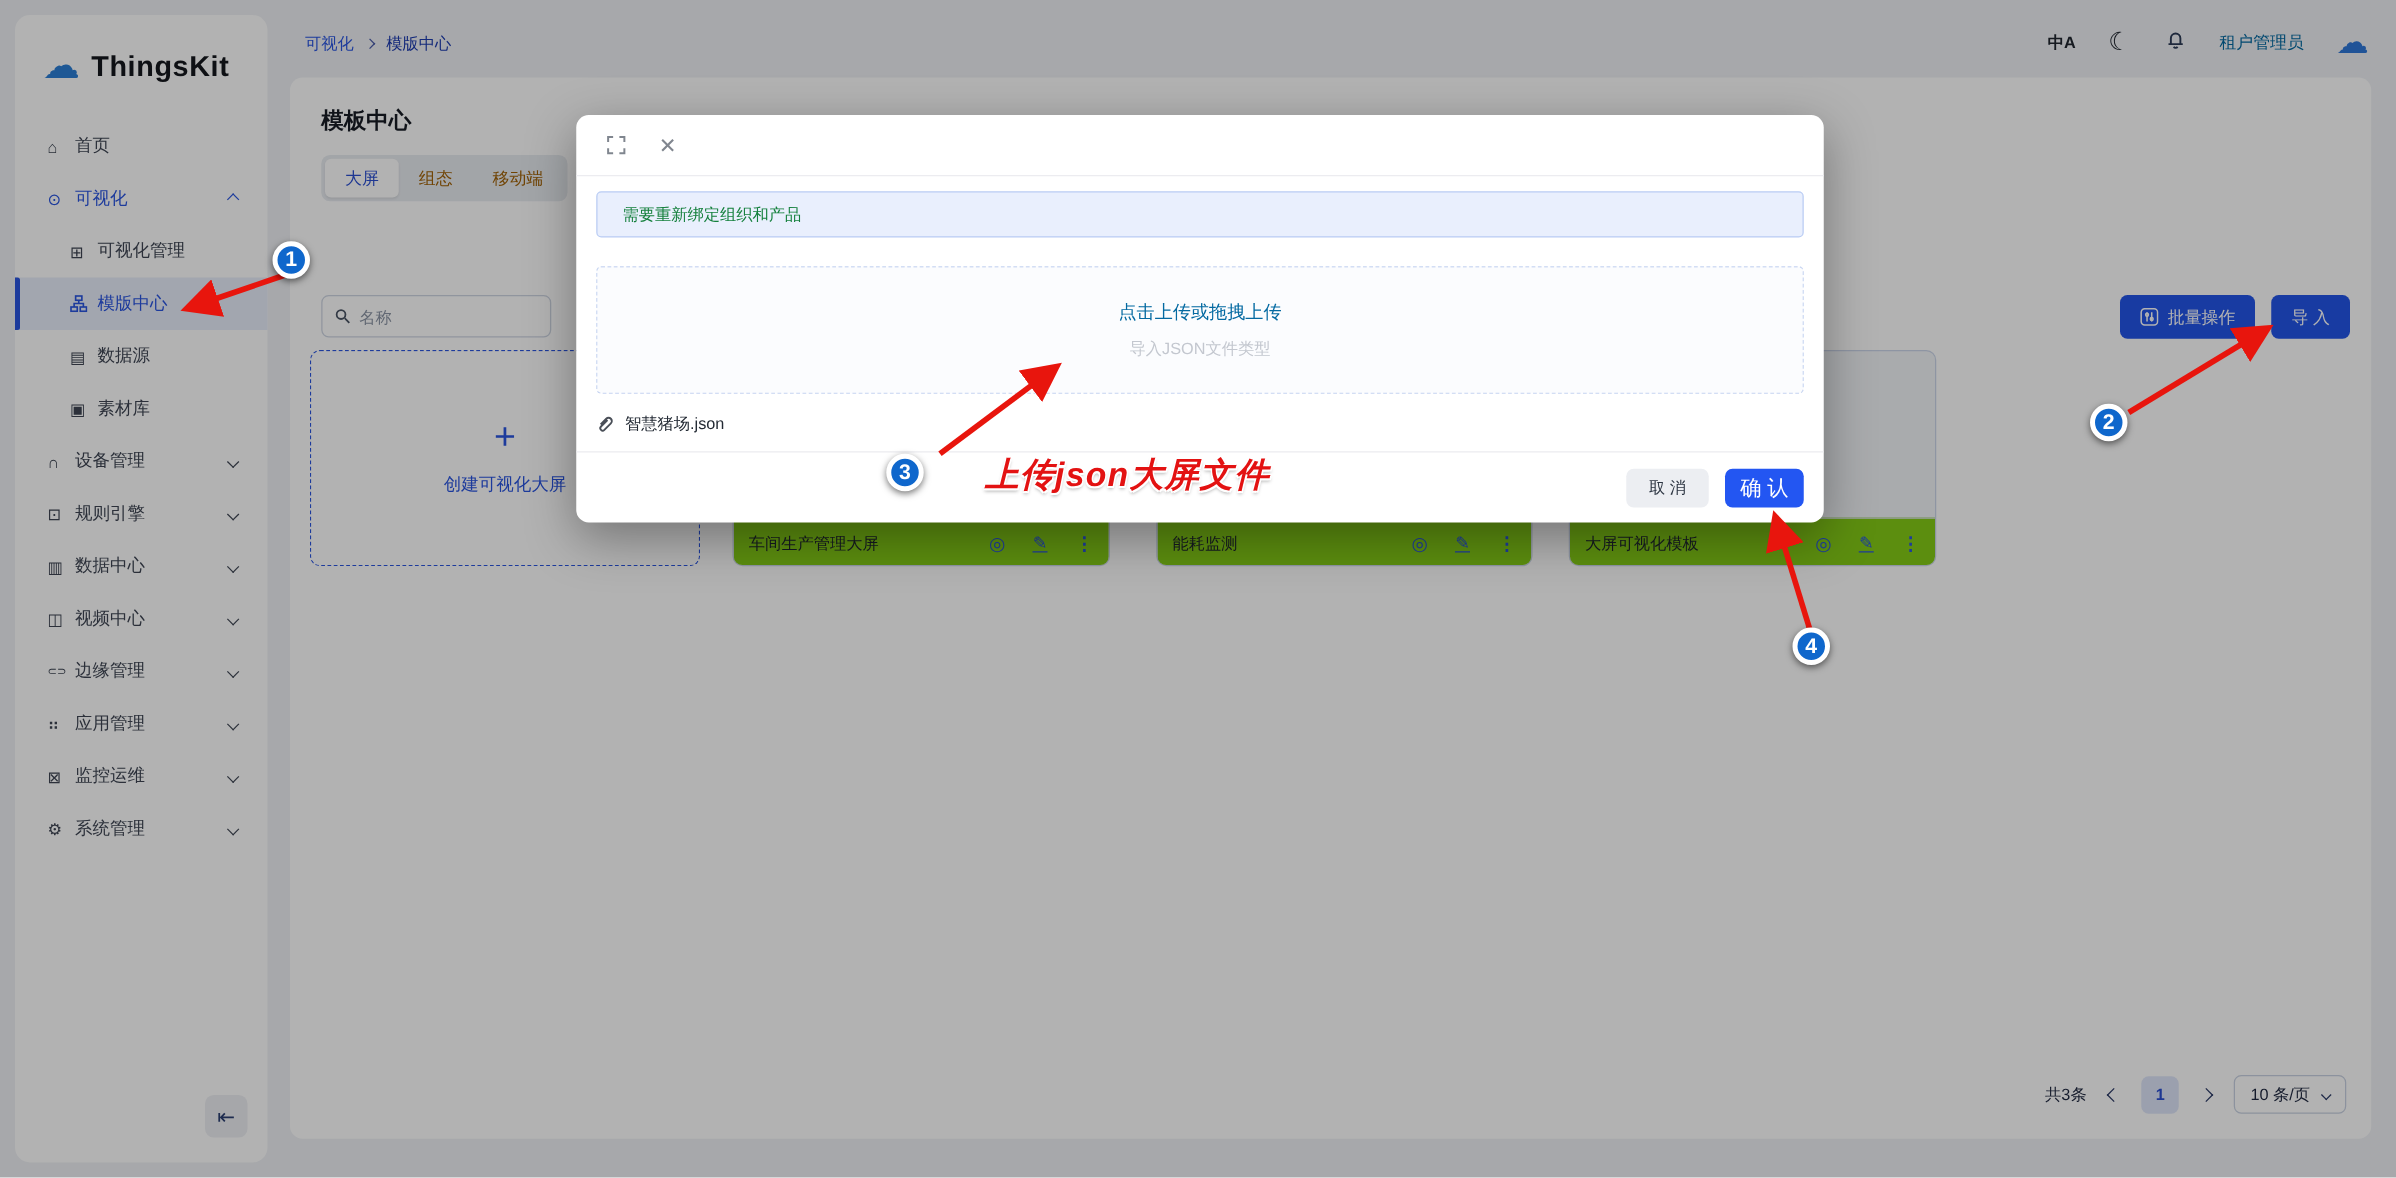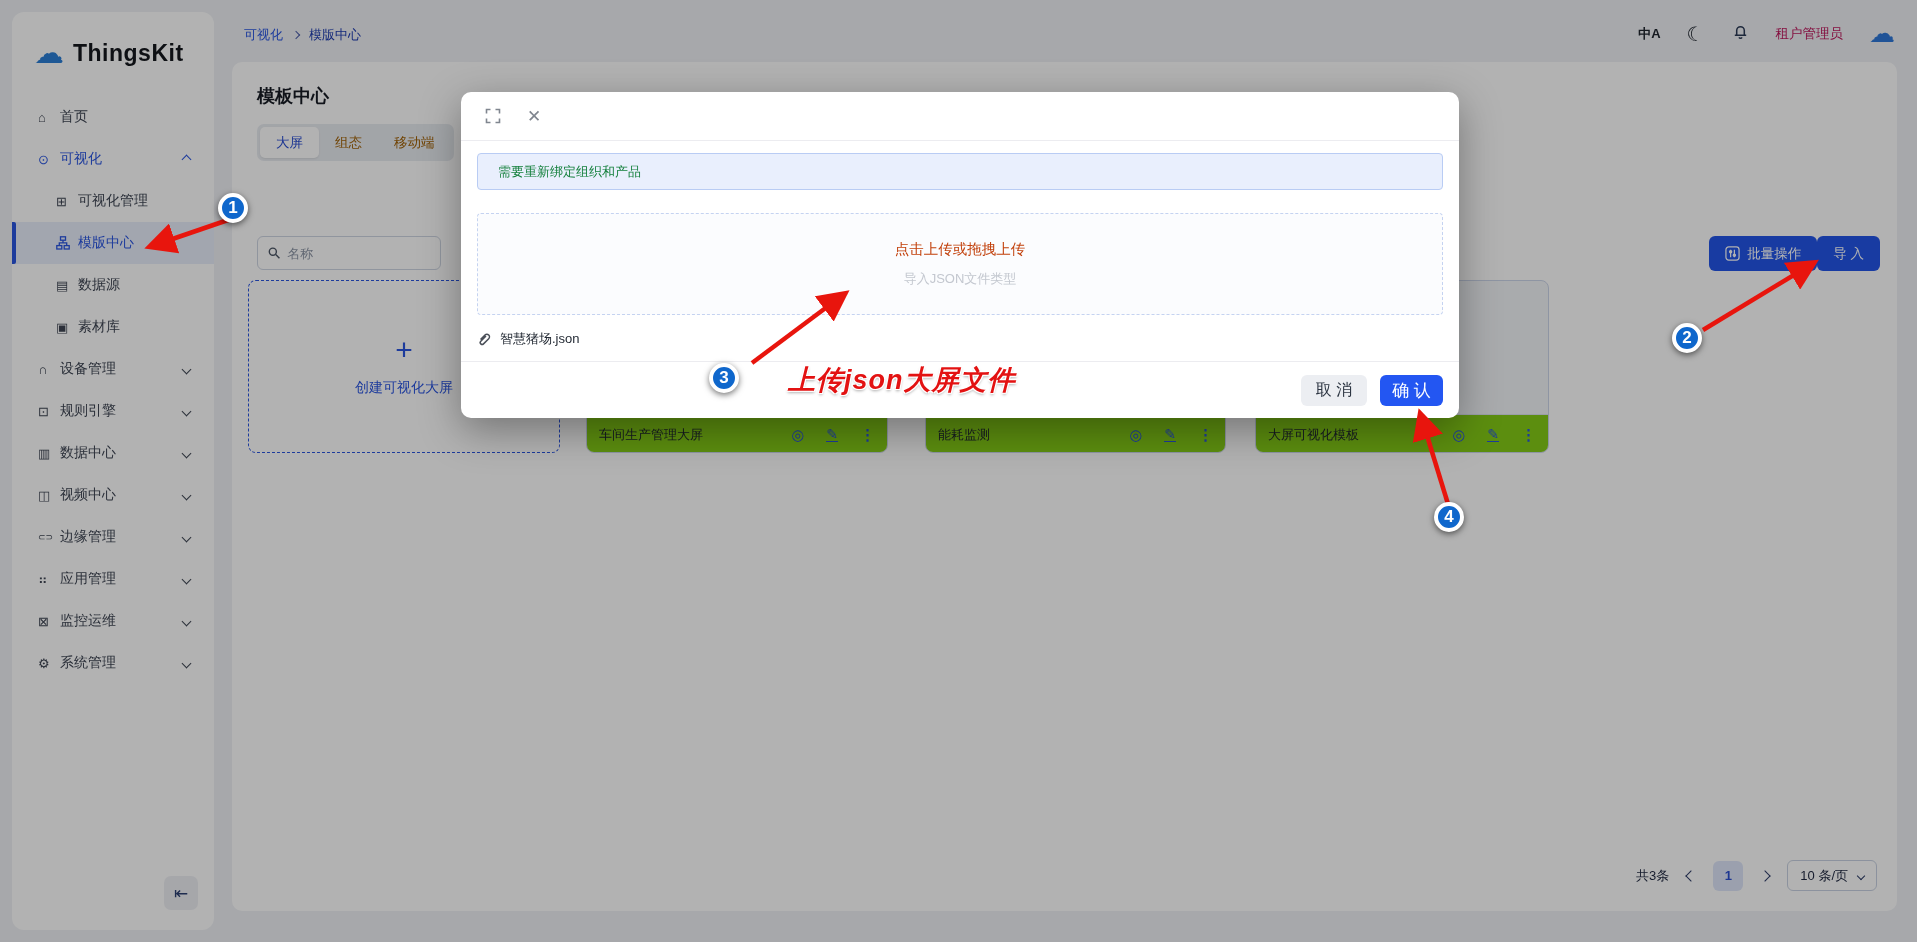--- a/index.html
+++ b/index.html
@@ -33,40 +33,40 @@
 
   
   .breadcrumb { position:absolute; left:244px; top:26px; font-size:13px; display:flex; gap:10px; align-items:center; z-index:1; }
   .crumb-a { color:#2a55e0; cursor:pointer; }
   .crumb-sep { width:6px; height:6px; border-right:1.5px solid #4a5ba8; border-top:1.5px solid #4a5ba8; transform:rotate(45deg); }
   .crumb-b { color:#1d3bb0; cursor:pointer; }
   .topright { position:absolute; right:22px; top:18px; display:flex; align-items:center; gap:26px; z-index:1; }
   .t-icon { font-size:16px; color:#20262f; cursor:pointer; }
   .moon { font-size:20px; }
   .bell svg { width:19px; height:19px; stroke:#2d3b57; fill:none; stroke-width:1.6; }
-  .tenant { font-size:13.5px; color:#be185d; }
+  .tenant { font-size:13.5px; color:#0369a1; }
   .avatar { font-size:26px; color:#2f78d8; }
 
   
   .main-card { position:absolute; left:232px; top:62px; width:1665px; height:849px;
                background:#ffffff; border-radius:10px; z-index:1; }
   .page-title { position:absolute; left:25px; top:22px; font-size:18px; font-weight:700; color:#171c25; }
   .seg { position:absolute; left:25px; top:62px; display:flex; background:#e9ecf1;
          border-radius:7px; padding:3px; height:37px; align-items:center; }
   .seg-tab { padding:0 16px; height:31px; line-height:31px; font-size:13.5px; color:#a16207;
              border-radius:5px; cursor:pointer; }
   .seg-tab.active { background:#ffffff; color:#2b4fd2; box-shadow:0 1px 2px rgba(0,0,0,.08); }
   .search-box { position:absolute; left:25px; top:174px; width:184px; height:34px;
                 border:1px solid #cfd6e3; border-radius:6px; background:#fff;
                 display:flex; align-items:center; padding:0 10px; gap:7px; }
   .search-box svg { width:14px; height:14px; stroke:#4a5464; fill:none; stroke-width:1.6; }
   .search-box input { border:none; outline:none; width:100%; font-size:13px; color:#333;
                       font-family:"Liberation Sans", sans-serif; background:transparent; }
   .search-box input::placeholder { color:#8d96a6; }
-  .btn-row { position:absolute; right:17px; top:174px; display:flex; }
+  .btn-row { position:absolute; right:17px; top:174px; display:flex; gap:13px; }
   .btn-blue { height:35px; background:#2355e8; color:#fff; border:none; border-radius:6px;
               font-size:13.5px; display:flex; align-items:center; gap:7px; padding:0 16px;
               cursor:pointer; font-family:"Liberation Sans", sans-serif; }
   .btn-blue svg { width:15px; height:15px; stroke:#fff; fill:none; stroke-width:1.3; }
 
   
   .create-card { position:absolute; left:16px; top:218px; width:312px; height:173px;
                  border:1px dashed #2a55e0; border-radius:8px; display:flex; flex-direction:column;
                  align-items:center; justify-content:center; gap:16px; color:#2a55e0; cursor:pointer; }
   .create-plus { font-size:30px; font-weight:400; line-height:26px; }
@@ -106,29 +106,29 @@
   .modal-title { font-size:16px; font-weight:700; color:#1f2329; flex:1; }
   .m-icon { color:#80868f; cursor:pointer; display:flex; align-items:center; }
   .m-icon svg { width:16px; height:16px; stroke:#80868f; fill:none; stroke-width:1.6; }
   .m-icon.close { font-size:17px; margin-left:26px; }
   .modal-body { padding:12px 16px 0 16px; }
   .alert { height:37px; background:#e9effd; border:1px solid #b9ccf4; border-radius:4px;
            display:flex; align-items:center; padding:0 20px; font-size:13px; color:#15803d; }
   .upload { margin-top:23px; height:102px; border:1px dashed #c5d3f1; border-radius:4px;
             background:#fbfcfe; display:flex; flex-direction:column; align-items:center;
             justify-content:center; gap:11px; cursor:pointer; }
-  .upload-main { font-size:14.5px; color:#c2410c; }
+  .upload-main { font-size:14.5px; color:#0369a1; }
   .upload-sub { font-size:13px; color:#c3c7cf; }
   .file-row { margin-top:15px; display:flex; align-items:center; gap:9px; font-size:13px; color:#232a34; }
   .file-row svg { width:14px; height:14px; stroke:#4a4f58; fill:none; stroke-width:1.5; }
   .modal-footer { position:absolute; left:0; right:0; bottom:0; height:57px;
                   border-top:1px solid #ececf0; display:flex; align-items:center;
                   justify-content:flex-end; padding:0 16px; gap:13px; }
   .btn-cancel { width:66px; height:31px; background:#eceef2; border:none; border-radius:6px;
-                font-size:16px; color:#2c3542; cursor:pointer; font-family:"Liberation Sans", sans-serif; }
+                font-size:13px; color:#2c3542; cursor:pointer; font-family:"Liberation Sans", sans-serif; }
   .btn-confirm { width:63px; height:31px; background:#2356f2; border:none; border-radius:6px;
                  font-size:17px; color:#ffffff; cursor:pointer; font-family:"Liberation Sans", sans-serif; }
 
   
   .anno-svg { position:absolute; inset:0; z-index:60; pointer-events:none; }
   .badge { position:absolute; width:30px; height:30px; border-radius:50%; background:#0f67cc;
            border:4px solid #ffffff; color:#fff; font-size:17px; font-weight:700;
            display:flex; align-items:center; justify-content:center; z-index:61;
            box-shadow:0 2px 6px rgba(0,0,0,.55); }
   .red-note { position:absolute; left:788px; top:362px; z-index:61; font-size:27px;

